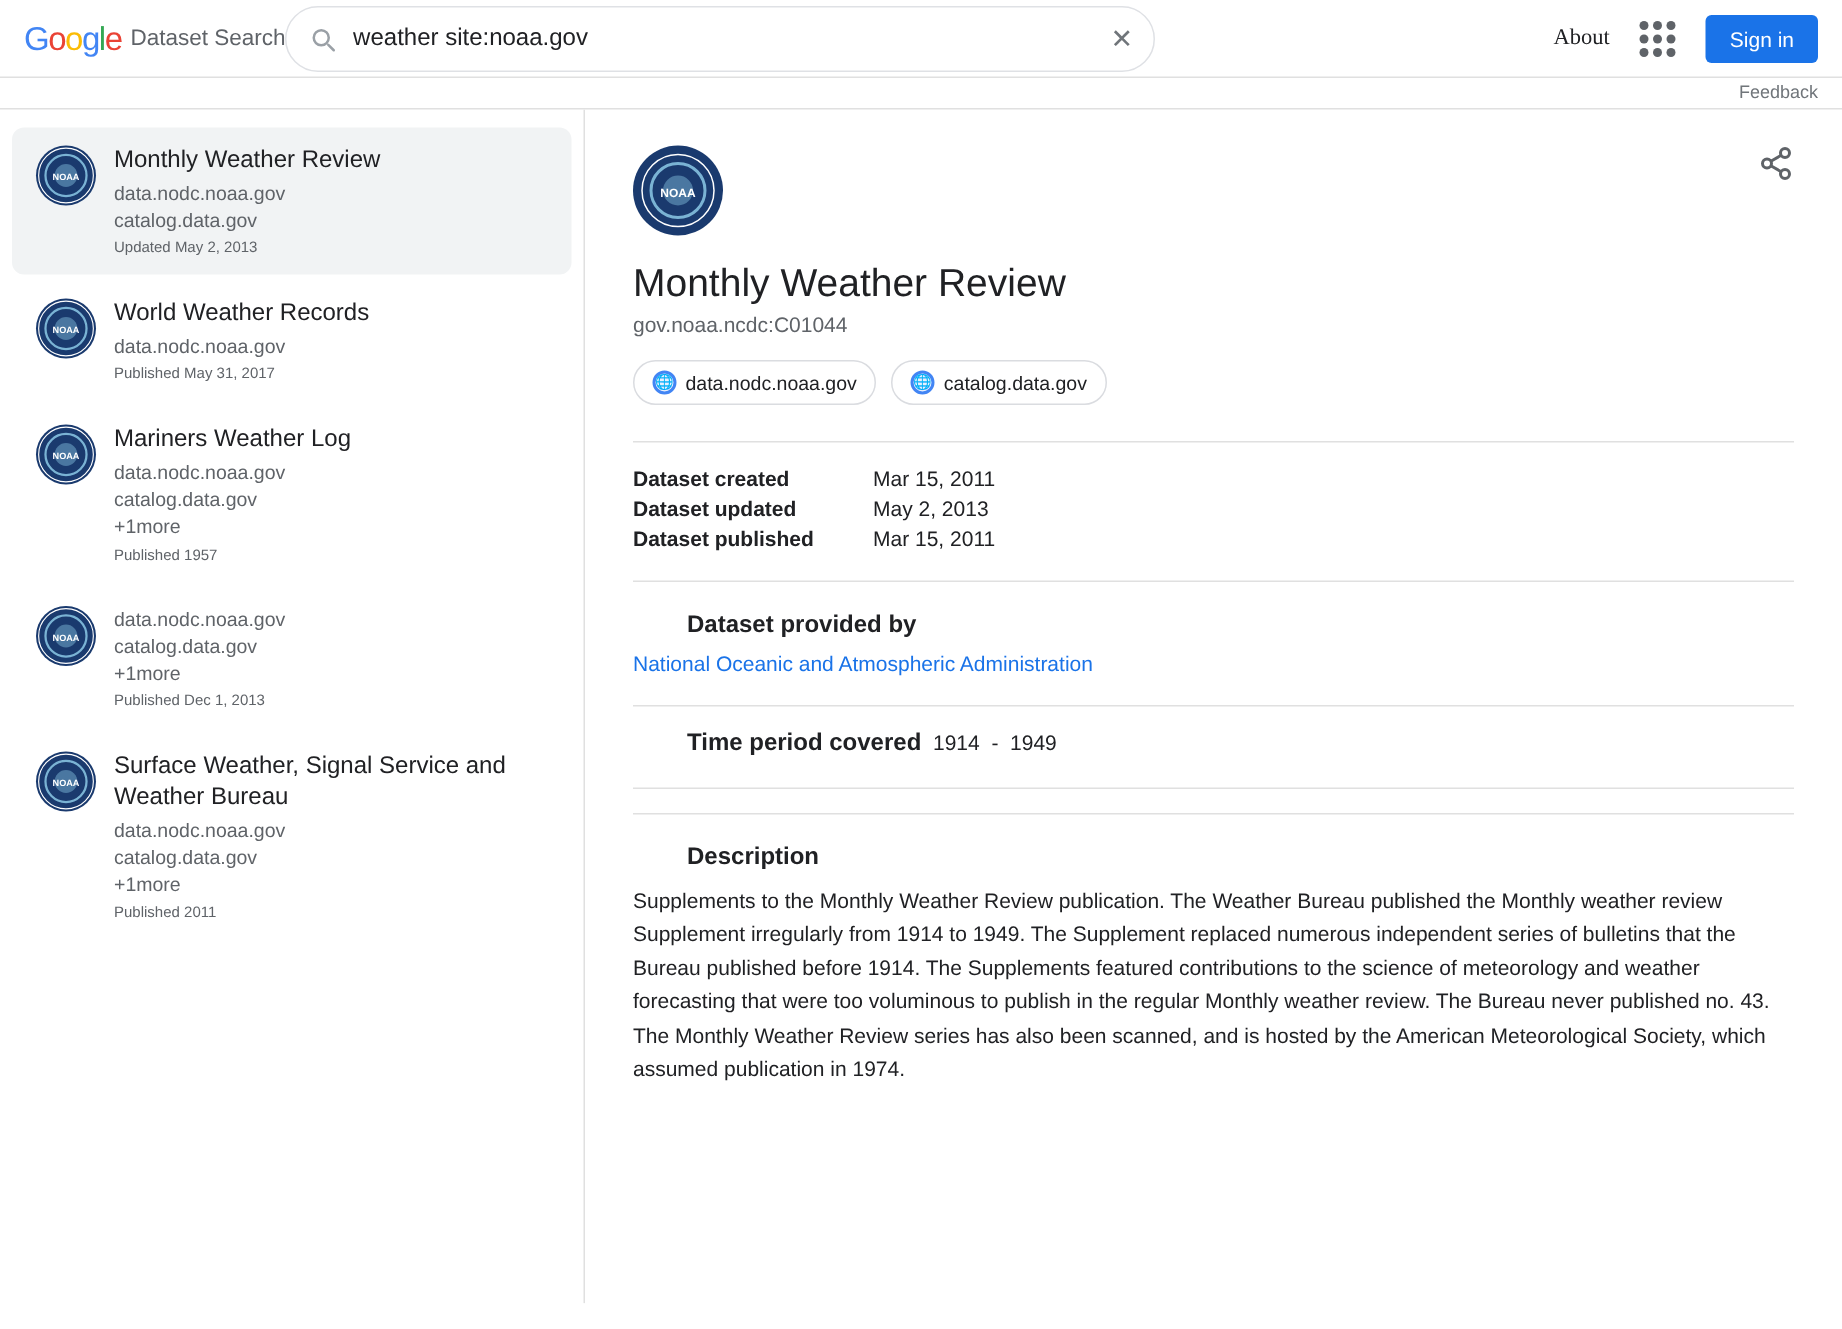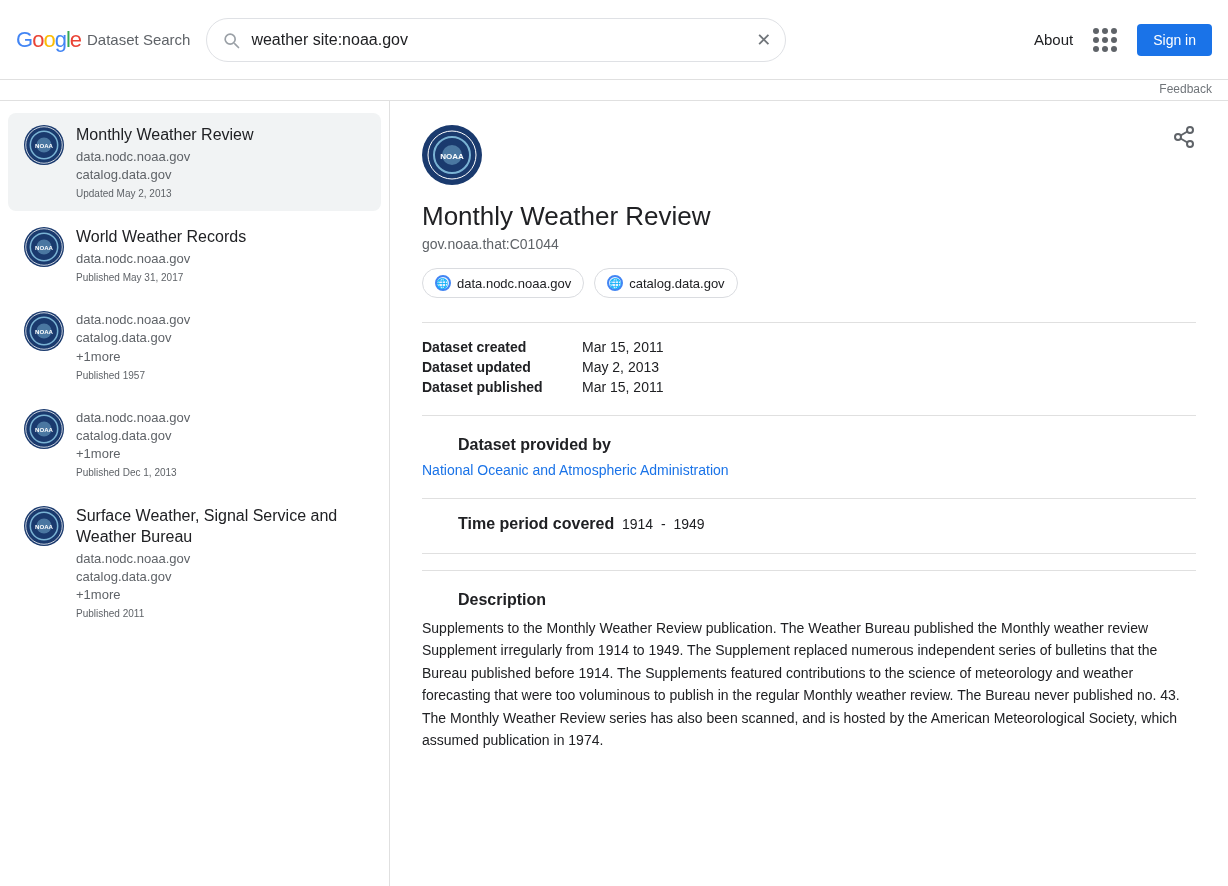--- a/index.html
+++ b/index.html
@@ -4,22 +4,21 @@
   <style>
     * { box-sizing: border-box; margin: 0; padding: 0; }
     body { font-family: Arial, sans-serif; font-size: 14px; color: #202124; background: #fff; }
 
     
     .header {
       display: flex;
       align-items: center;
       padding: 8px 16px;
       border-bottom: 1px solid #e0e0e0;
-      height: 80px;
-      gap: 16px;
+      height: 52px;
     }
     .logo-area {
       display: flex;
       align-items: center;
       gap: 4px;
       text-decoration: none;
       flex-shrink: 0;
     }
     .logo-google {
       font-size: 22px;
@@ -75,20 +74,21 @@
     .header-right {
       display: flex;
       align-items: center;
       gap: 16px;
       margin-left: auto;
     }
     .about-link {
       color: #202124;
       text-decoration: none;
       font-size: 15px;
+      font-family: Liberation Serif, serif;
     }
     .apps-icon {
       cursor: pointer;
       color: #5f6368;
       display: flex;
       align-items: center;
     }
     .apps-grid {
       display: grid;
       grid-template-columns: repeat(3, 6px);
@@ -401,20 +401,21 @@
       <div class="result-item">
         <div class="result-logo">
           <svg width="38" height="38" viewBox="0 0 50 50">
     <circle cx="25" cy="25" r="24" fill="#1a3a6e" stroke="#fff" stroke-width="1"></circle>
     <circle cx="25" cy="25" r="18" fill="none" stroke="#7ab3d4" stroke-width="2"></circle>
     <circle cx="25" cy="25" r="10" fill="#7ab3d4" opacity="0.5"></circle>
     <text x="25" y="29" text-anchor="middle" font-size="8" fill="#fff" font-weight="bold">NOAA</text>
   </svg>
         </div>
         <div class="result-info">
+          <div class="result-title">Mariners Weather Log</div>
           <div class="result-source">
             <div>data.nodc.noaa.gov</div>
             <div>catalog.data.gov</div>
             <div>+1more</div>
           </div>
           <div class="result-date">Published 1957</div>
         </div>
       </div>
       <div class="result-item">
         <div class="result-logo">
@@ -471,21 +472,21 @@
           <circle cx="18" cy="5" r="3" stroke="#5f6368" stroke-width="2"></circle>
           <circle cx="6" cy="12" r="3" stroke="#5f6368" stroke-width="2"></circle>
           <circle cx="18" cy="19" r="3" stroke="#5f6368" stroke-width="2"></circle>
           <line x1="8.59" y1="13.51" x2="15.42" y2="17.49" stroke="#5f6368" stroke-width="2"></line>
           <line x1="15.41" y1="6.51" x2="8.59" y2="10.49" stroke="#5f6368" stroke-width="2"></line>
         </svg>
       </div>
     </div>
 
     <h1 class="detail-title">Monthly Weather Review</h1>
-    <div class="detail-id">gov.noaa.that:C01044</div>
+    <div class="detail-id">gov.noaa.ncdc:C01044</div>
 
     <div class="source-chips">
 
     <a class="source-chip" href="#">
           <div class="globe-icon">🌐</div>
   <span>data.nodc.noaa.gov</span>
         </a>
         <a class="source-chip" href="#">
           <div class="globe-icon">🌐</div>
   <span>catalog.data.gov</span>

